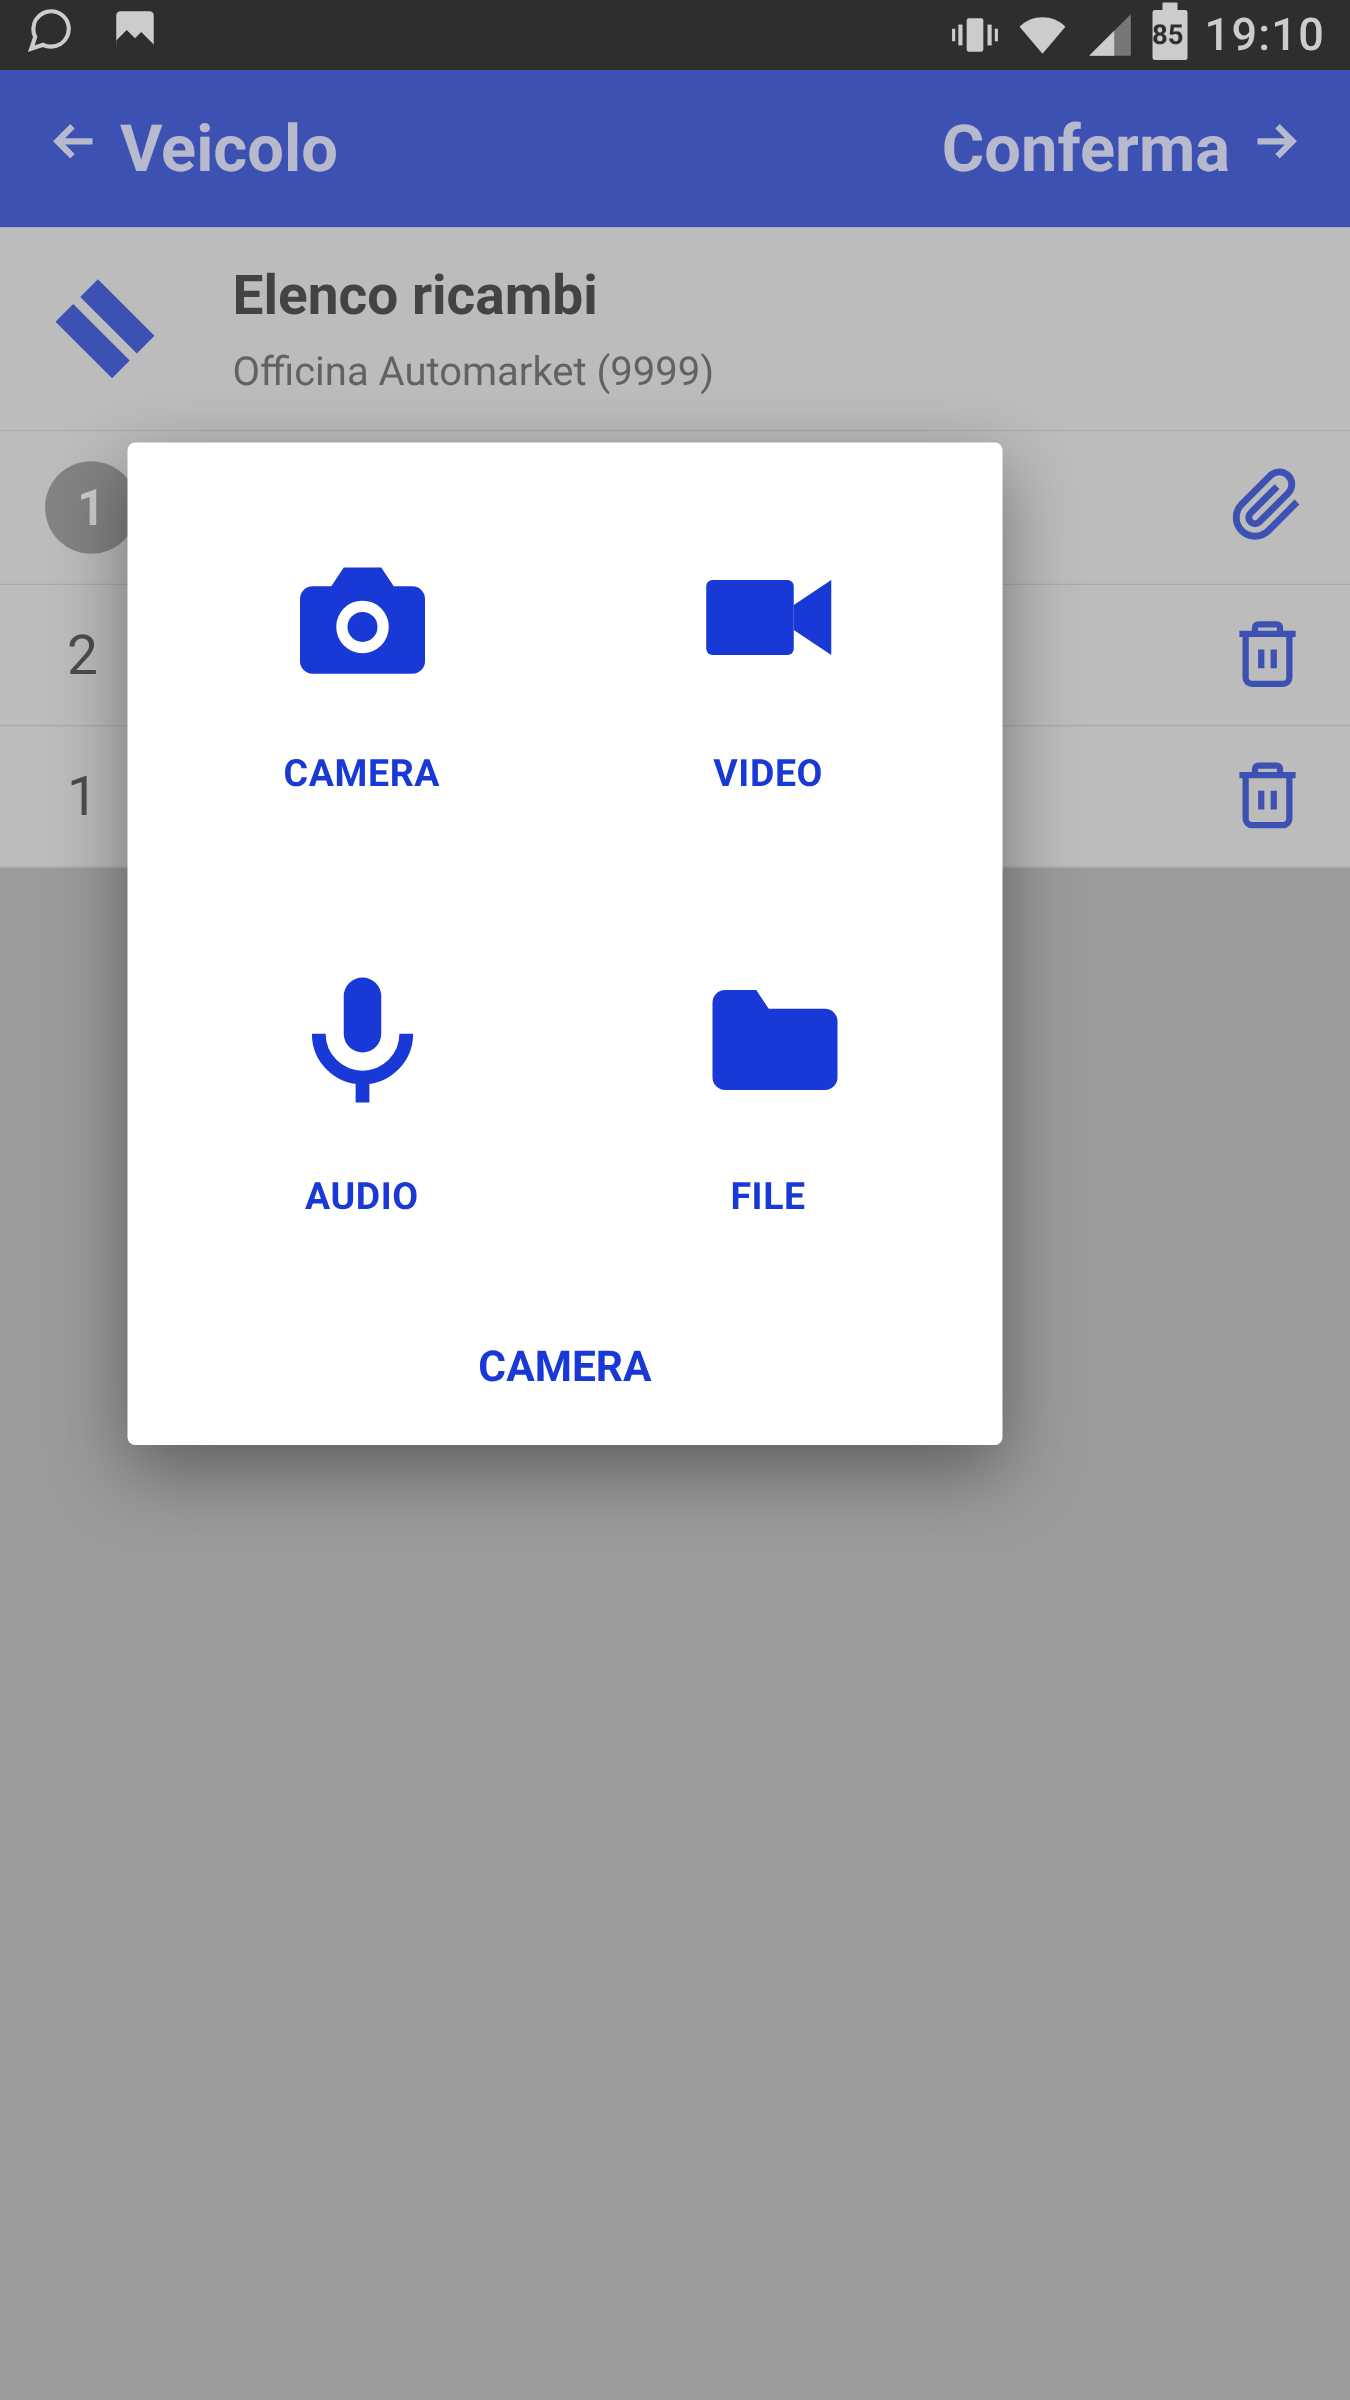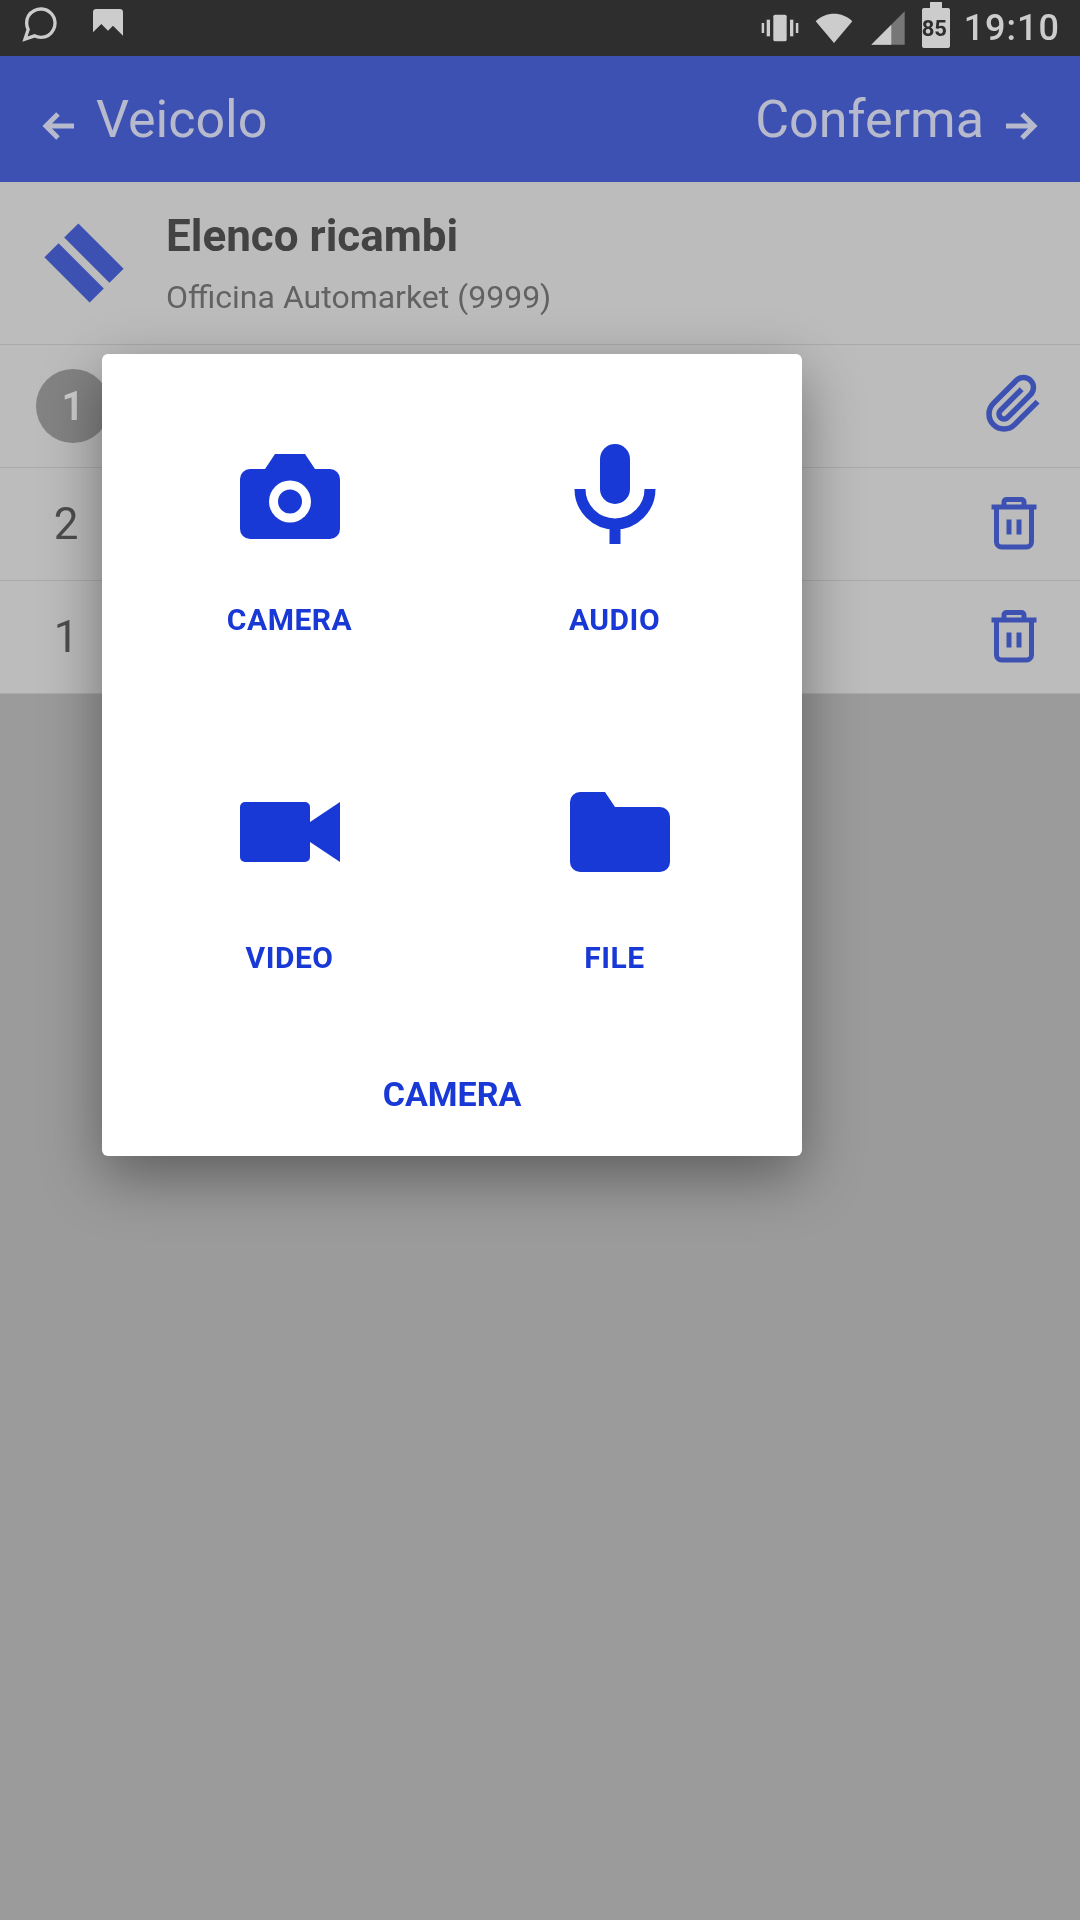--- a/index.html
+++ b/index.html
@@ -25,29 +25,29 @@
     content: ""; position: absolute; top: -6px; left: 8px; width: 12px; height: 6px; background: #fff;
   }
   .clock { font-size: 36px; letter-spacing: 1px; }
 
   
   .app-header {
     height: 126px; background: #1939d6; color: #dde3ff;
     display: flex; align-items: center; justify-content: space-between;
     padding: 0 36px;
   }
-  .header-btn { display: flex; align-items: flex-end; gap: 12px; font-size: 52px; font-weight: 400; }
+  .header-btn { display: flex; align-items: flex-start; gap: 12px; font-size: 52px; font-weight: 700; }
   .header-btn svg { width: 48px; height: 48px; }
 
   
   .page {
     background: #e6e6e6;
   }
   .section-header {
-    display: flex; align-items: center; gap: 34px; padding: 28px 36px;
+    display: flex; align-items: center; gap: 54px; padding: 28px 36px;
     border-bottom: 1px solid #c8c8c8; background: #e6e6e6;
   }
   .logo { width: 96px; height: 96px; }
   .section-title { font-size: 44px; font-weight: 700; color: #222; }
   .section-sub { font-size: 32px; color: #555; margin-top: 16px; }
 
   .list { background: #e6e6e6; }
   .list-row {
     display: flex; align-items: center; justify-content: space-between;
     padding: 24px 36px; border-bottom: 1px solid #c8c8c8; min-height: 108px;
@@ -205,39 +205,39 @@
             <path d="M4 7h3l2-3h6l2 3h3a2 2 0 012 2v10a2 2 0 01-2 2H4a2 2 0 01-2-2V9a2 2 0 012-2z"></path>
             <circle cx="12" cy="13.5" r="4.2" fill="#fff"></circle>
             <circle cx="12" cy="13.5" r="2.4" fill="#1939d6"></circle>
           </svg>
       </span>
       <span class="label">CAMERA</span>
     </div>
     <div class="modal-item">
       <span class="icon">
         <svg viewBox="0 0 24 24" fill="#1939d6">
+            <rect x="2" y="6" width="14" height="12" rx="1"></rect>
+            <path d="M16 10l6-4v12l-6-4z"></path>
+          </svg>
+      </span>
+      <span class="label">VIDEO</span>
+    </div>
+    <div class="modal-item">
+      <span class="icon">
+        <svg viewBox="0 0 24 24" fill="#1939d6">
             <rect x="9" y="2" width="6" height="12" rx="3"></rect>
             <path d="M5 11a7 7 0 0014 0" fill="none" stroke="#1939d6" stroke-width="2.2"></path>
             <line x1="12" y1="18" x2="12" y2="22" stroke="#1939d6" stroke-width="2.2"></line>
           </svg>
       </span>
       <span class="label">AUDIO</span>
     </div>
     <div class="modal-item">
       <span class="icon">
         <svg viewBox="0 0 24 24" fill="#1939d6">
-            <rect x="2" y="6" width="14" height="12" rx="1"></rect>
-            <path d="M16 10l6-4v12l-6-4z"></path>
-          </svg>
-      </span>
-      <span class="label">VIDEO</span>
-    </div>
-    <div class="modal-item">
-      <span class="icon">
-        <svg viewBox="0 0 24 24" fill="#1939d6">
             <path d="M3 6a2 2 0 012-2h5l2 3h9a2 2 0 012 2v9a2 2 0 01-2 2H5a2 2 0 01-2-2V6z"></path>
           </svg>
       </span>
       <span class="label">FILE</span>
     </div>
   </div>
   <div class="modal-close">CAMERA</div>
 </div>
 
 </body></html>

